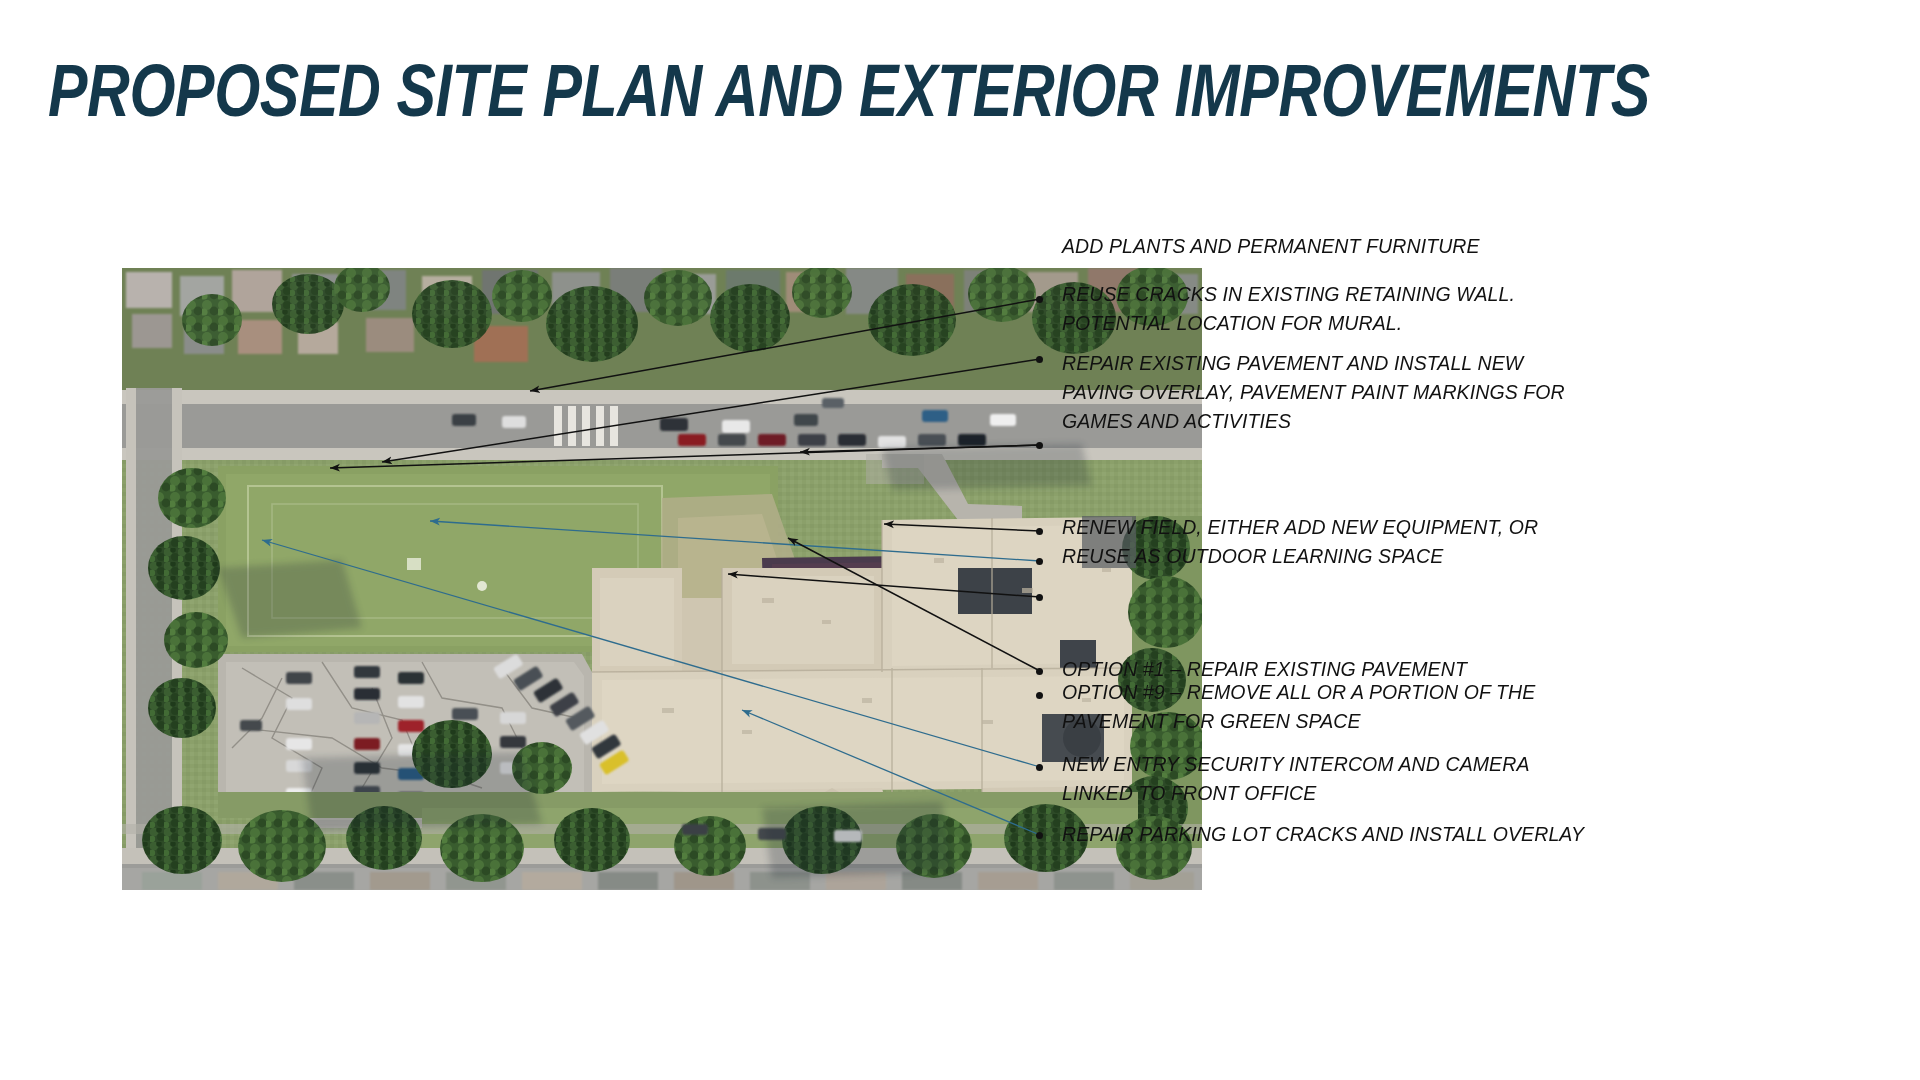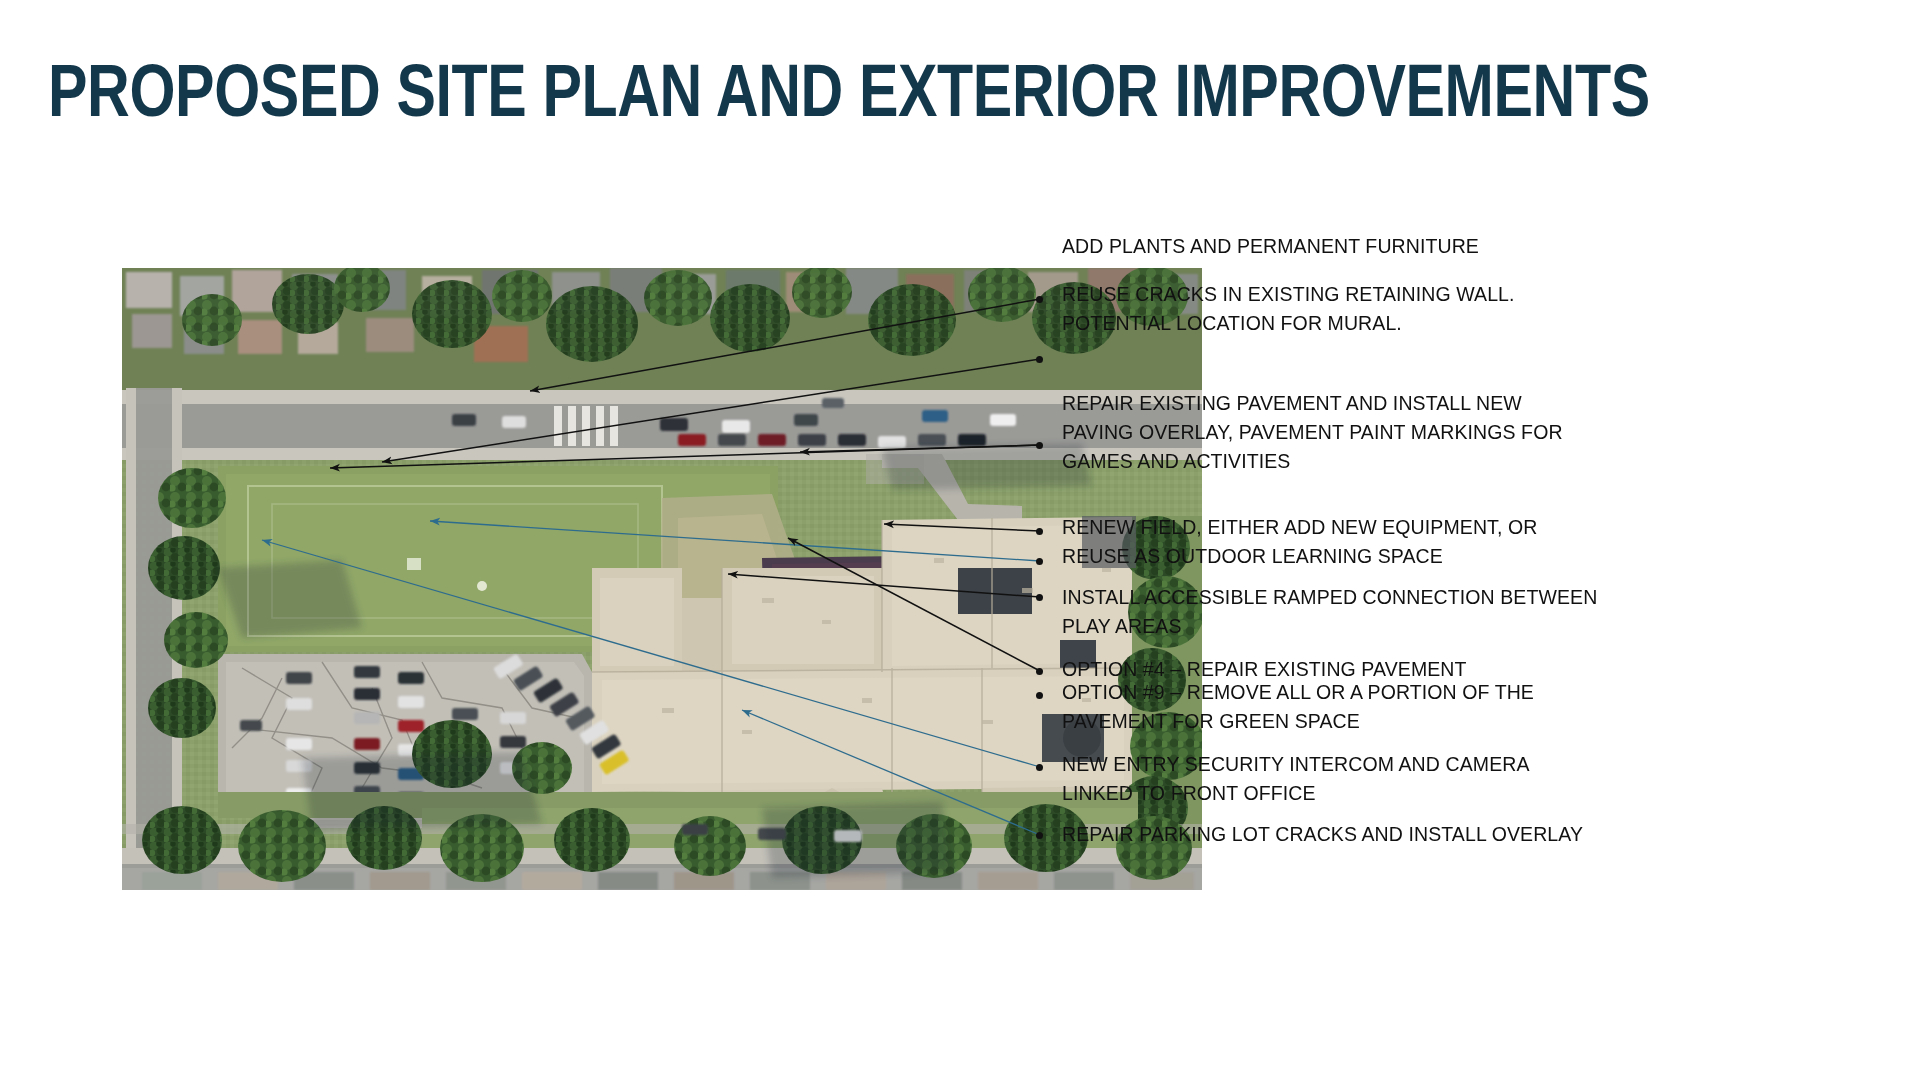--- a/index.html
+++ b/index.html
@@ -2,21 +2,21 @@
 <html><head>
 <meta charset="utf-8">
 <style>
   html,body{margin:0;padding:0;}
   body{
     width:1920px;height:1080px;
     background:#ffffff;
     font-family:"Liberation Sans","DejaVu Sans",sans-serif;
     overflow:hidden;position:relative;
   }
-  #slide{position:absolute;left:0;top:0;width:1920px;height:1080px;background:#fff;}
+  #slide{position:absolute;left:0;top:0;width:1920px;height:1080px;background:#fff;font-style:italic;}
 
   
   #title{
     position:absolute;left:48px;top:52px;
     font-family:"Liberation Sans","DejaVu Sans",sans-serif;
     font-weight:bold;
     font-size:74px;
     line-height:78px;
     letter-spacing:-0.5px;
     color:#14384b;
@@ -424,36 +424,34 @@
   <div id="callouts">
 
     <span class="bullet" style="left:1036px;top:296px;"></span>
     <div class="callout" style="left:1062px;top:232px;width:520px;">ADD PLANTS AND PERMANENT FURNITURE</div>
 
     <span class="bullet" style="left:1036px;top:356px;"></span>
     <div class="callout" style="left:1062px;top:280px;width:520px;">REUSE CRACKS IN EXISTING RETAINING WALL.
 POTENTIAL LOCATION FOR MURAL.</div>
 
     <span class="bullet" style="left:1036px;top:442px;"></span>
-    <div class="callout" style="left:1062px;top:349px;width:520px;margin-top:40px;">REPAIR EXISTING PAVEMENT AND INSTALL NEW
+    <div class="callout" style="left:1062px;top:349px;width:520px;">REPAIR EXISTING PAVEMENT AND INSTALL NEW
 PAVING OVERLAY, PAVEMENT PAINT MARKINGS FOR
 GAMES AND ACTIVITIES</div>
 
     <span class="bullet" style="left:1036px;top:558px;"></span>
 
     <span class="bullet" style="left:1036px;top:528px;"></span>
     <div class="callout" style="left:1062px;top:513px;width:520px;">RENEW FIELD, EITHER ADD NEW EQUIPMENT, OR
 REUSE AS OUTDOOR LEARNING SPACE</div>
 
     <span class="bullet" style="left:1036px;top:594px;"></span>
-    <div class="callout" style="left:1062px;top:583px;width:540px;">INSTALL ACCESSIBLE RAMPED CONNECTION BETWEEN
-PLAY AREAS</div>
 
     <span class="bullet" style="left:1036px;top:668px;"></span>
-    <div class="callout" style="left:1062px;top:655px;width:520px;">OPTION #4 – REPAIR EXISTING PAVEMENT</div>
+    <div class="callout" style="left:1062px;top:655px;width:520px;">OPTION #1 – REPAIR EXISTING PAVEMENT</div>
 
     <span class="bullet" style="left:1036px;top:692px;"></span>
     <div class="callout" style="left:1062px;top:678px;width:520px;">OPTION #9 – REMOVE ALL OR A PORTION OF THE
 PAVEMENT FOR GREEN SPACE</div>
 
     <span class="bullet" style="left:1036px;top:764px;"></span>
     <div class="callout" style="left:1062px;top:750px;width:520px;">NEW ENTRY SECURITY INTERCOM AND CAMERA
 LINKED TO FRONT OFFICE</div>
 
     <span class="bullet" style="left:1036px;top:832px;"></span>

